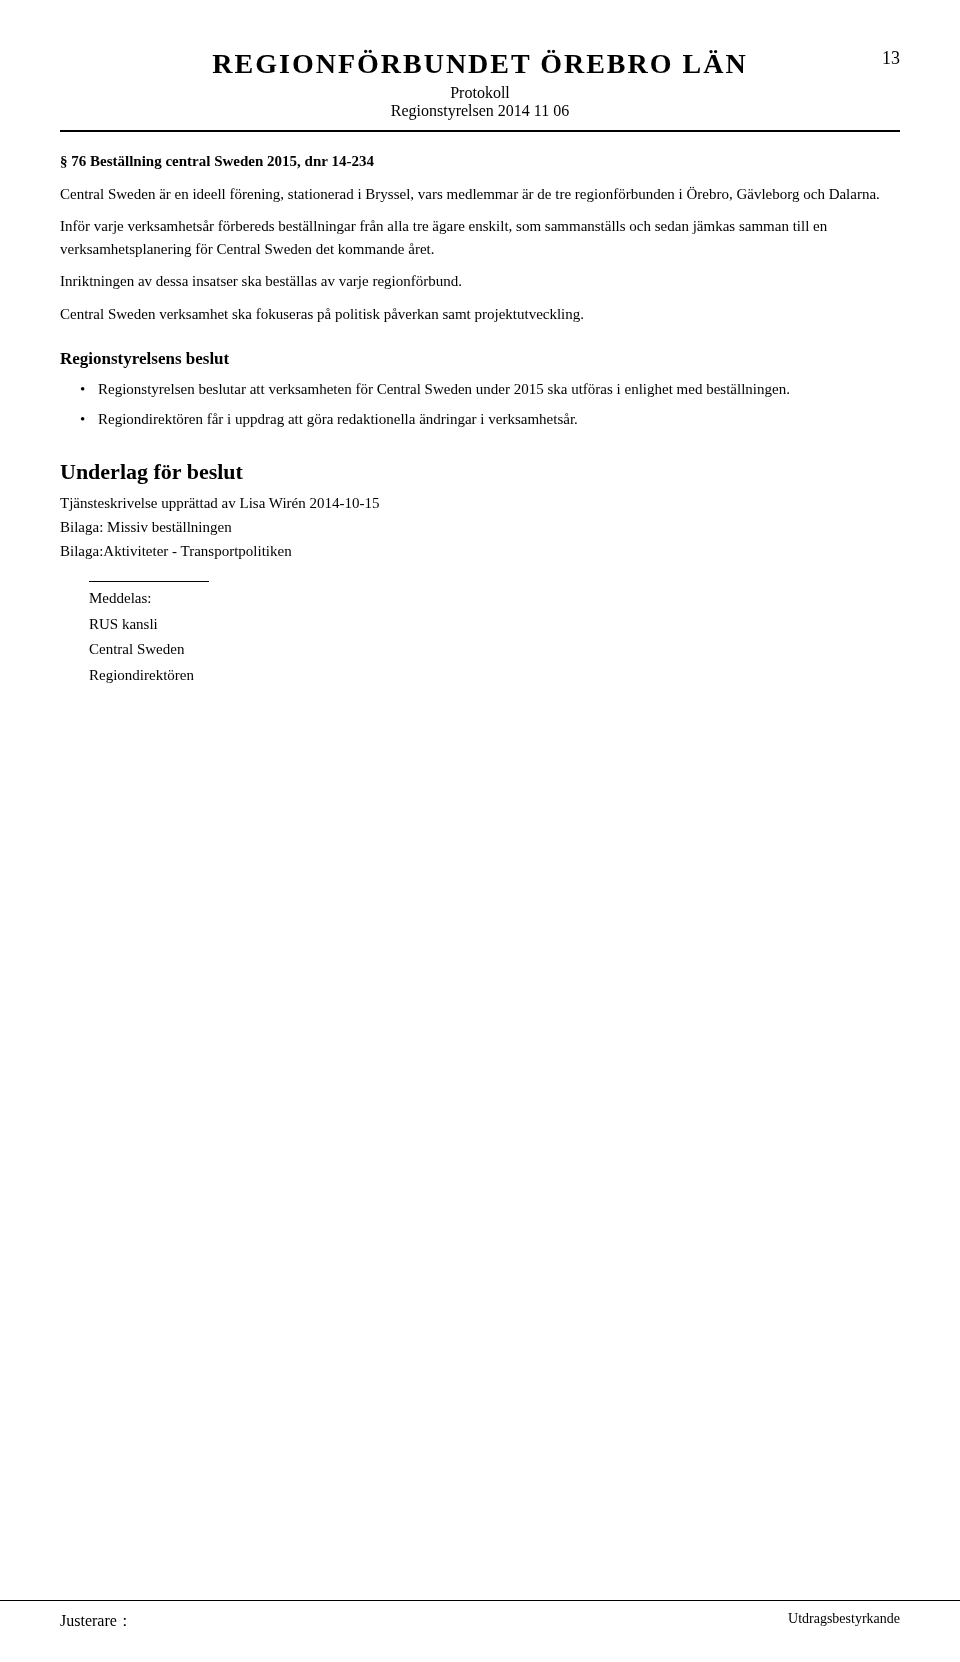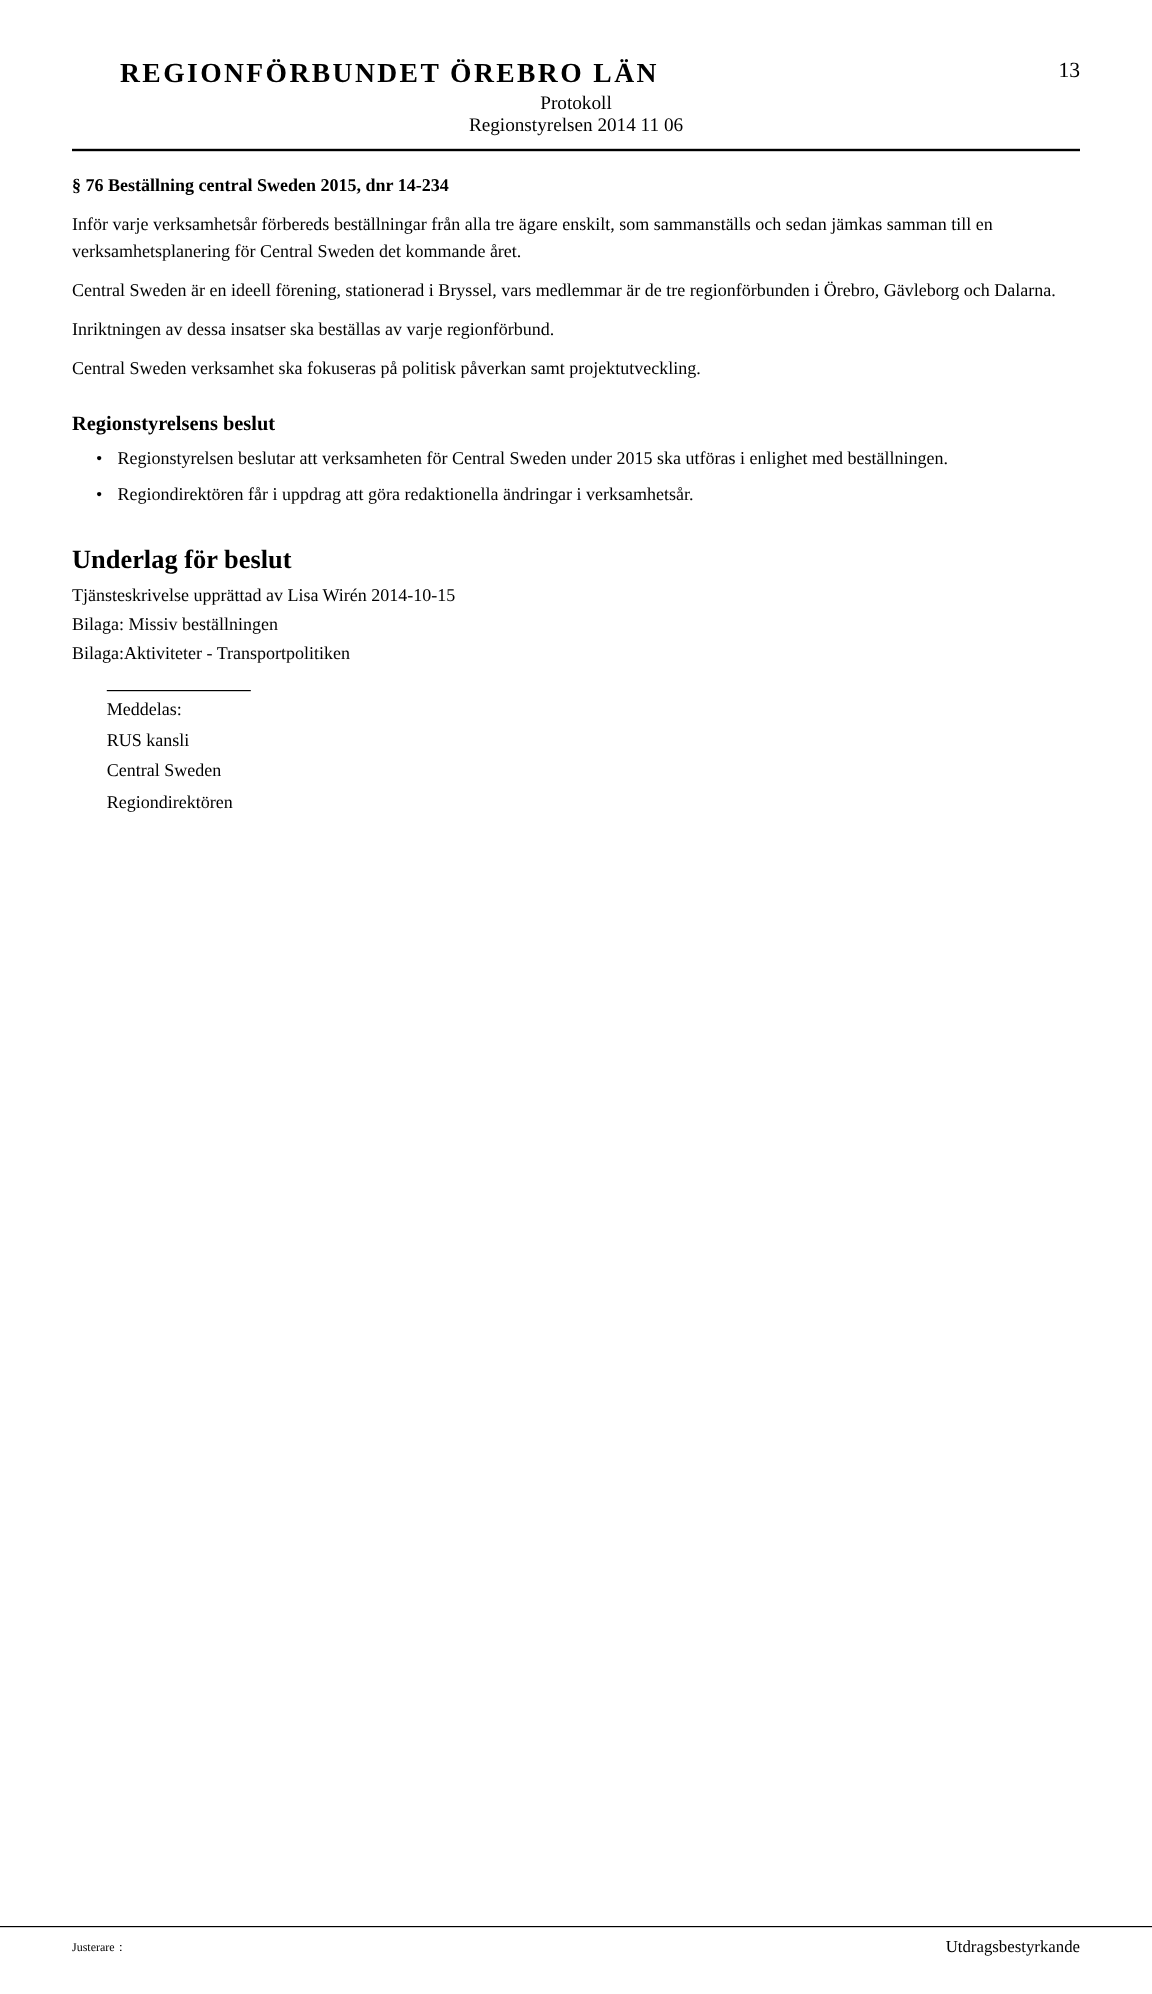--- a/index.html
+++ b/index.html
@@ -27,23 +27,24 @@
     }
 
     .header {
       display: flex;
       justify-content: space-between;
       align-items: flex-start;
       margin-bottom: 4px;
     }
 
     .header-title {
-      font-size: 23px;
+      font-size: 28px;
       font-weight: bold;
       letter-spacing: 2px;
+      text-align: center;
       flex: 1;
     }
 
     .page-number {
       font-size: 18px;
       font-weight: normal;
       min-width: 40px;
       text-align: right;
     }
 
@@ -144,21 +145,21 @@
       left: 0;
       right: 0;
       display: flex;
       justify-content: space-between;
       padding: 0 60px;
       border-top: 1px solid #000;
       padding-top: 10px;
     }
 
     .footer-left {
-      font-size: 10px;
+      font-size: 16px;
     }
 
     .footer-right {
       font-size: 14px;
     }
   </style>
 </head>
 <body>
 
 <div class="page">
@@ -175,22 +176,22 @@
   </div>
 
   <hr class="divider">
 
   <div>
     <p class="body-text">
       <strong>
         <span>§ 76 Beställning central Sweden 2015,</span><span> dnr 14-234</span>
       </strong>
     </p>
+    <p class="body-text">Central Sweden är en ideell förening, stationerad i Bryssel, vars medlemmar är de tre regionförbunden i Örebro, Gävleborg och Dalarna.</p>
     <p class="body-text">Inför varje verksamhetsår förbereds beställningar från alla tre ägare enskilt, som sammanställs och sedan jämkas samman till en verksamhetsplanering för Central Sweden det kommande året.</p>
-    <p class="body-text">Central Sweden är en ideell förening, stationerad i Bryssel, vars medlemmar är de tre regionförbunden i Örebro, Gävleborg och Dalarna.</p>
     <p class="body-text">Inriktningen av dessa insatser ska beställas av varje regionförbund.</p>
     <p class="body-text">Central Sweden verksamhet ska fokuseras på politisk påverkan samt projektutveckling.</p>
   </div>
 
   <div class="decision-section">
     <div class="decision-heading">Regionstyrelsens beslut</div>
     <ul class="bullet-list">
       <li>
         <span>Regionstyrelsen beslutar att verksamheten för Central Sweden under 2015 ska utföras i enlighet med beställningen.</span>
       </li>

